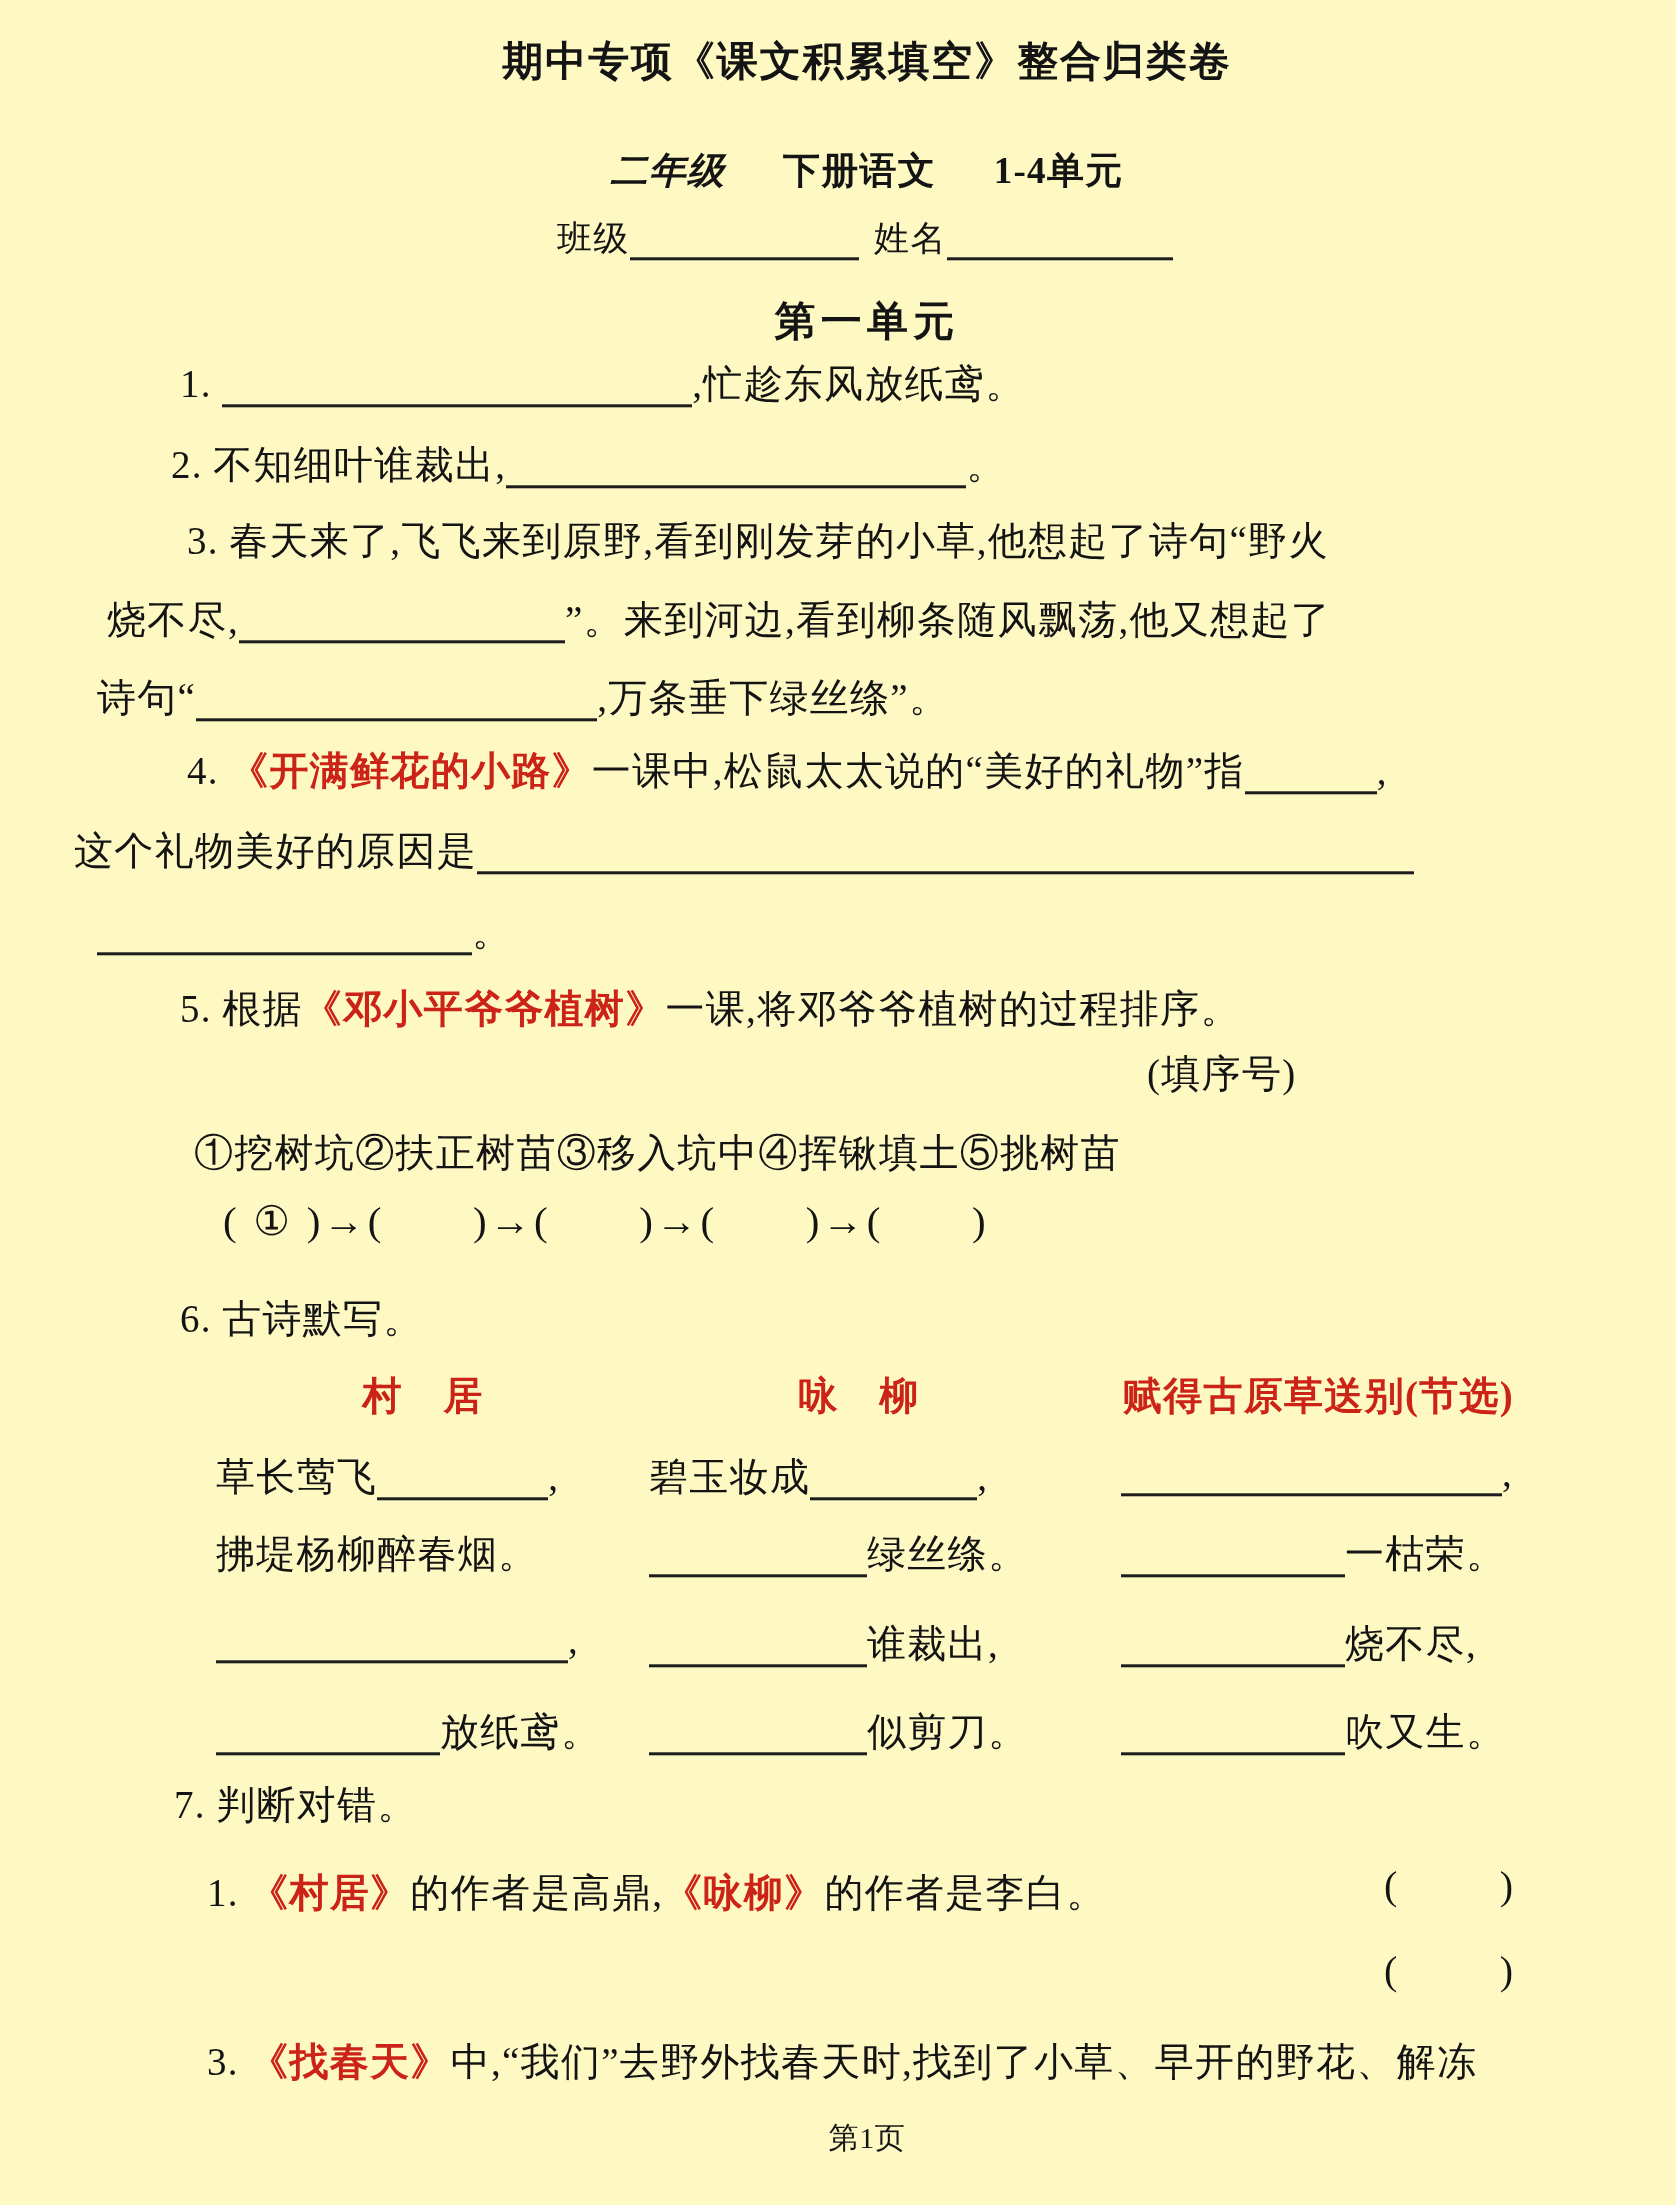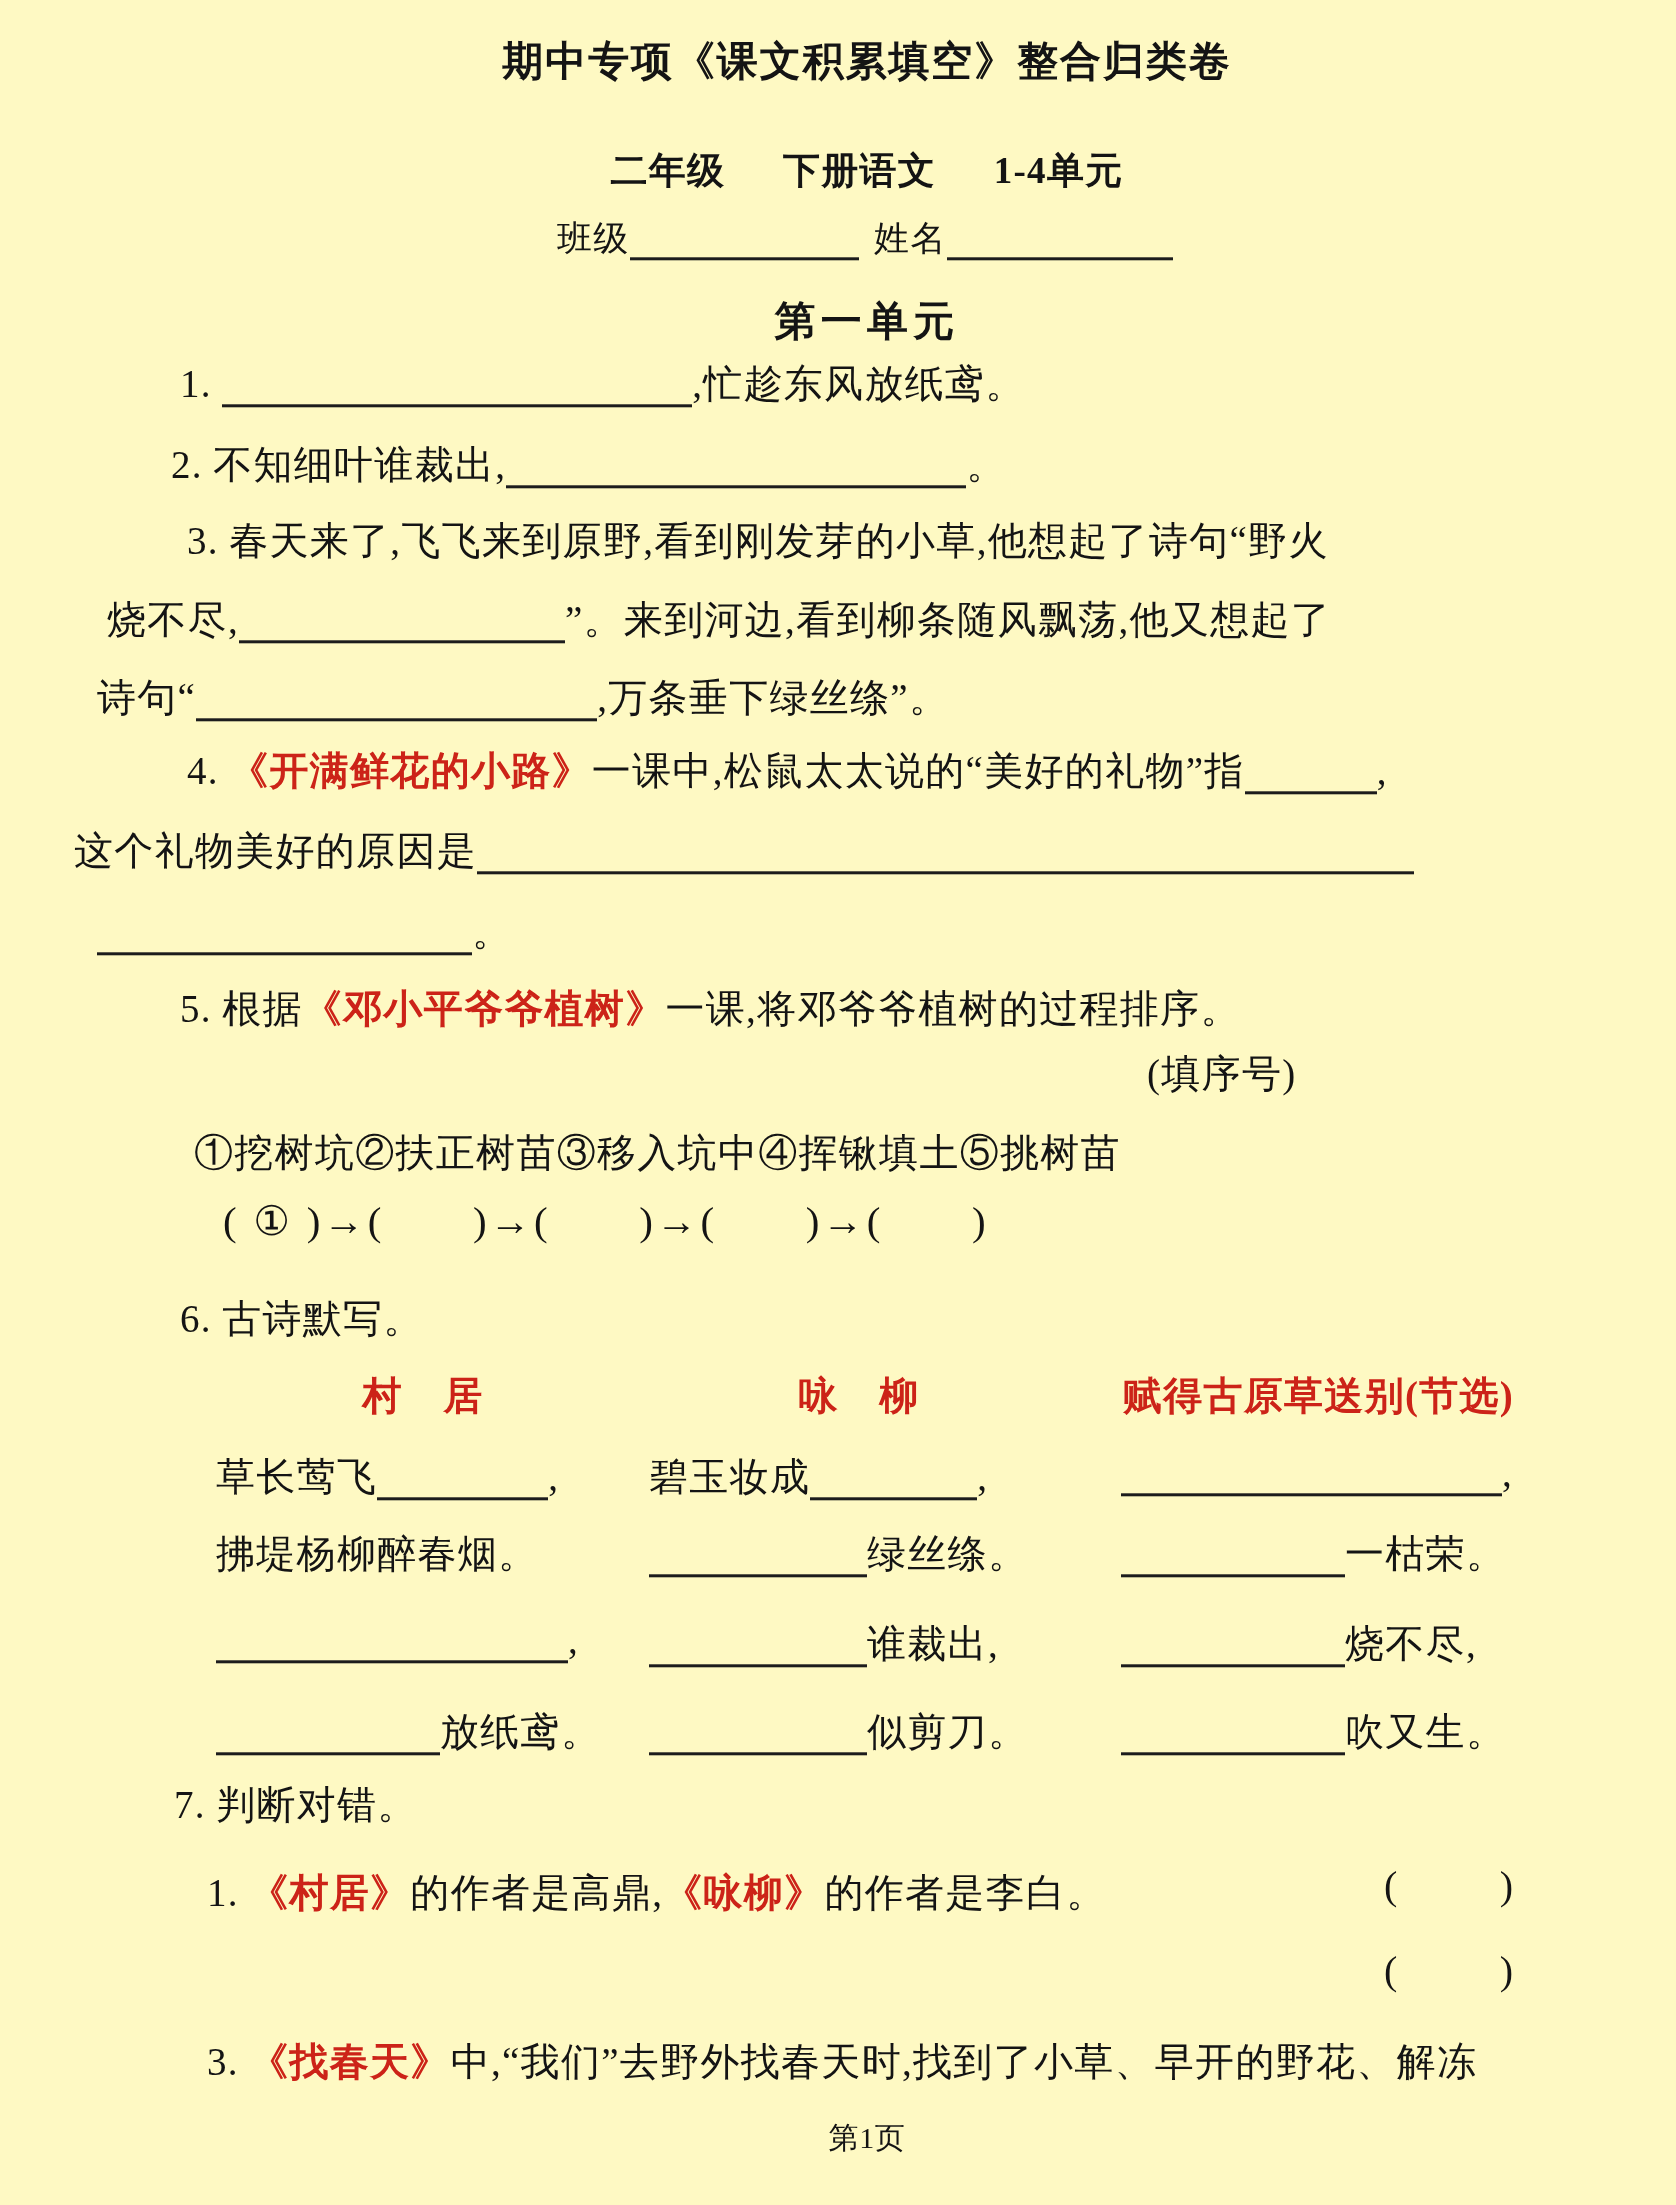--- a/index.html
+++ b/index.html
@@ -44,21 +44,21 @@
   .footer { font-size: 30px; letter-spacing: 0.6px; }
 </style>
 </head>
 <body>
 
 <div class="page">
 
   <div class="abs center bold" style="top:34px; font-size:41px; letter-spacing:1.9px;">期中专项《课文积累填空》整合归类卷</div>
 
   <div class="abs center bold" style="top:146px; font-size:37px;">
-    <span style="margin-right:47px;">二年级</span>
+    <span style="margin-right:47px;font-style:italic;">二年级</span>
     <span style="margin-right:47px;">下册语文</span>
     <span>1-4单元</span>
   </div>
 
   <div class="abs" style="top:215px; left:557px; font-size:35px;">
     <span>班级</span><span class="blank" style="width:229px;"></span><span style="margin-left:15.5px;">姓名</span><span class="blank" style="width:226px;"></span>
   </div>
 
   <div class="abs center bold" style="top:294px; font-size:41px; letter-spacing:5.2px;">第一单元</div>
 

